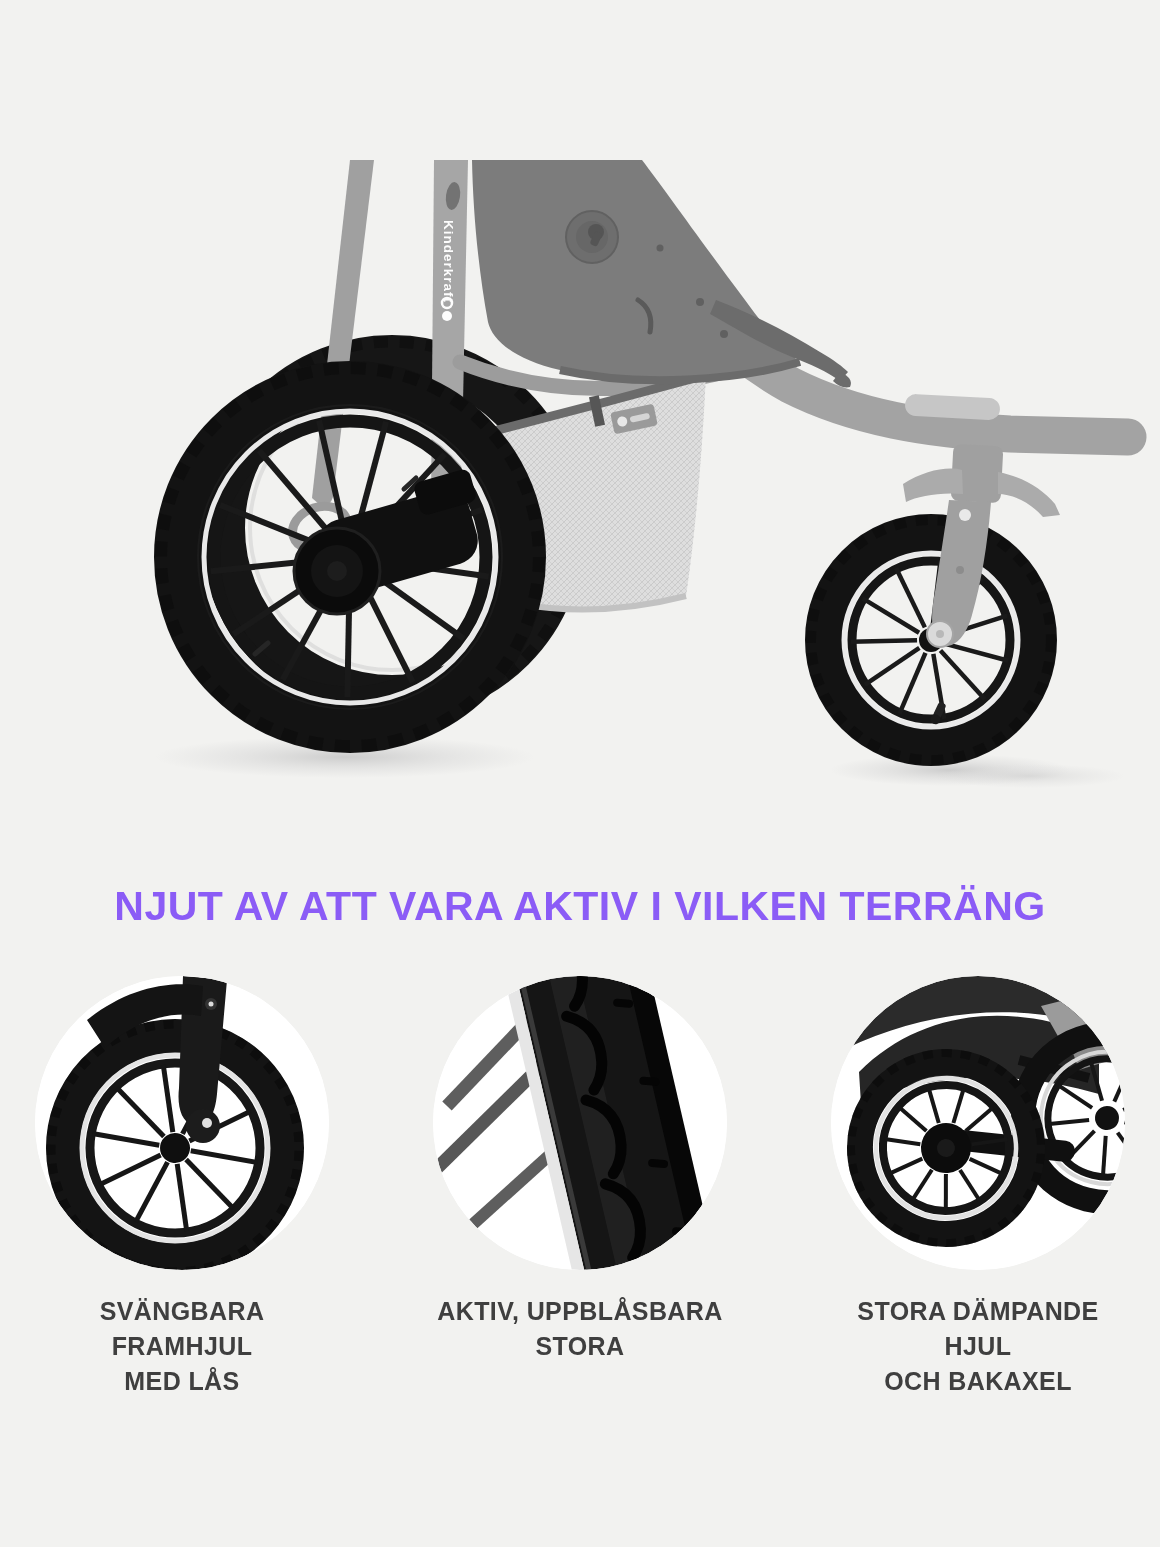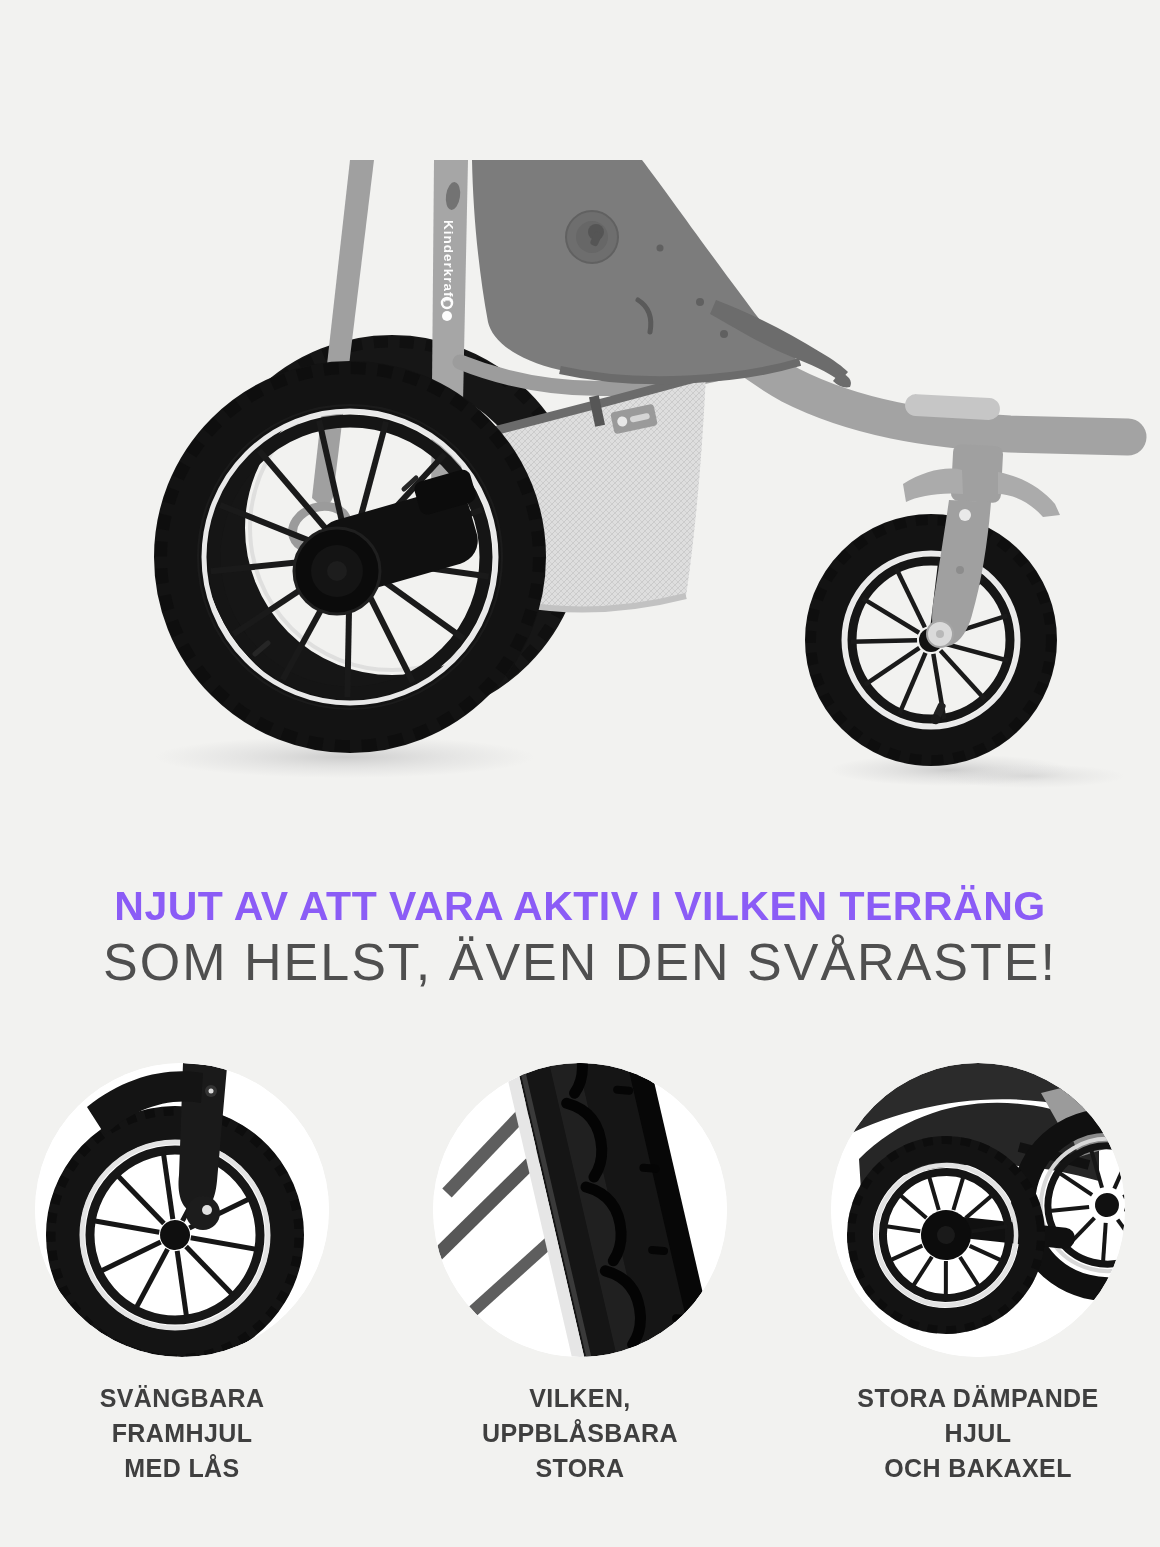--- a/index.html
+++ b/index.html
@@ -14,21 +14,21 @@
   .headline{position:absolute;top:882px;left:0;width:1160px;text-align:center;}
   .headline-bold{
     font-size:41px;font-weight:800;color:#8b5cf6;
     letter-spacing:0.5px;line-height:48px;white-space:nowrap;
   }
   .headline-light{
     font-size:52px;font-weight:400;color:#4f4f4f;
     letter-spacing:2px;line-height:60px;white-space:nowrap;margin-top:2px;
   }
   .features{
-    position:absolute;top:1063px;left:0;width:1160px;
+    position:absolute;top:976px;left:0;width:1160px;
     display:flex;justify-content:space-between;
     padding:0 35px;box-sizing:border-box;
   }
   .feature{width:294px;text-align:center;}
   .circle{
     width:294px;height:294px;border-radius:50%;
     background:#ffffff;overflow:hidden;
   }
   .caption{
     margin-top:24px;
@@ -184,21 +184,20 @@
                C931,640 930,616 935,592 C940,560 945,528 949,500 Z" fill="#a0a0a0"></path>
       <circle cx="965" cy="515" r="6" fill="#e9e9e9"></circle>
       <circle cx="960" cy="570" r="4" fill="#8c8c8c"></circle>
       <circle cx="940" cy="634" r="13" fill="#dadada" stroke="#a5a5a5" stroke-width="2"></circle>
       <circle cx="940" cy="634" r="4" fill="#b8b8b8"></circle>
     </g>
   </svg>
 
   <div class="headline">
     <div class="headline-bold">NJUT AV ATT VARA AKTIV I VILKEN TERRÄNG</div>
-    <div class="headline-light">SOM HELST, ÄVEN DEN SVÅRASTE!</div>
   </div>
 
   <div class="features">
 
     <div class="feature">
       <div class="circle">
         <svg viewBox="0 0 294 294" width="294" height="294">
           <defs>
               <clipPath id="c1">
                 <circle cx="147" cy="147" r="147"></circle>
@@ -268,21 +267,21 @@
               <use href="#groove" y="196"></use>
               <rect x="206" y="36" width="20" height="8" rx="4" fill="#050505" transform="rotate(18 216 40)"></rect>
               <rect x="214" y="118" width="20" height="8" rx="4" fill="#050505" transform="rotate(18 224 122)"></rect>
               <rect x="204" y="200" width="20" height="8" rx="4" fill="#050505" transform="rotate(18 214 204)"></rect>
               <rect x="212" y="272" width="20" height="8" rx="4" fill="#050505" transform="rotate(18 222 276)"></rect>
             </g>
           </g>
         </svg>
       </div>
       <div class="caption">
-        <div>VILKEN, UPPBLÅSBARA</div>
+        <div>AKTIV, UPPBLÅSBARA</div>
         <div>STORA</div>
       </div>
     </div>
 
     <div class="feature">
       <div class="circle">
         <svg viewBox="0 0 294 294" width="294" height="294">
           <defs>
               <clipPath id="c3">
                 <circle cx="147" cy="147" r="147"></circle>

